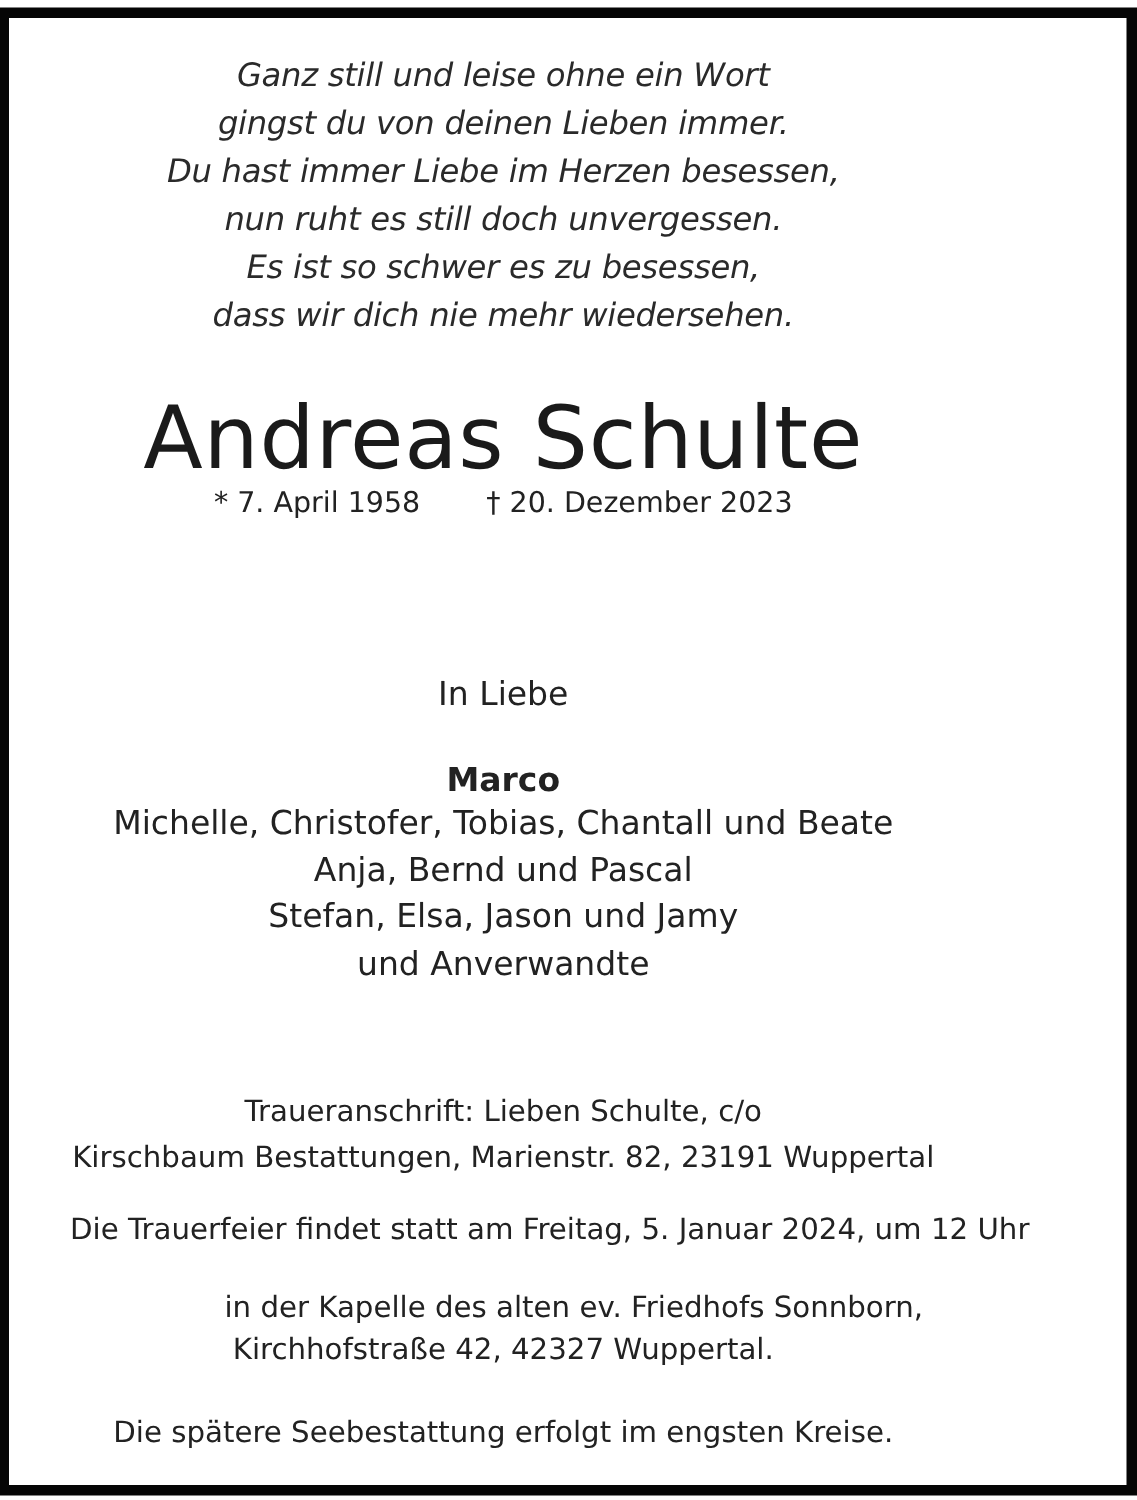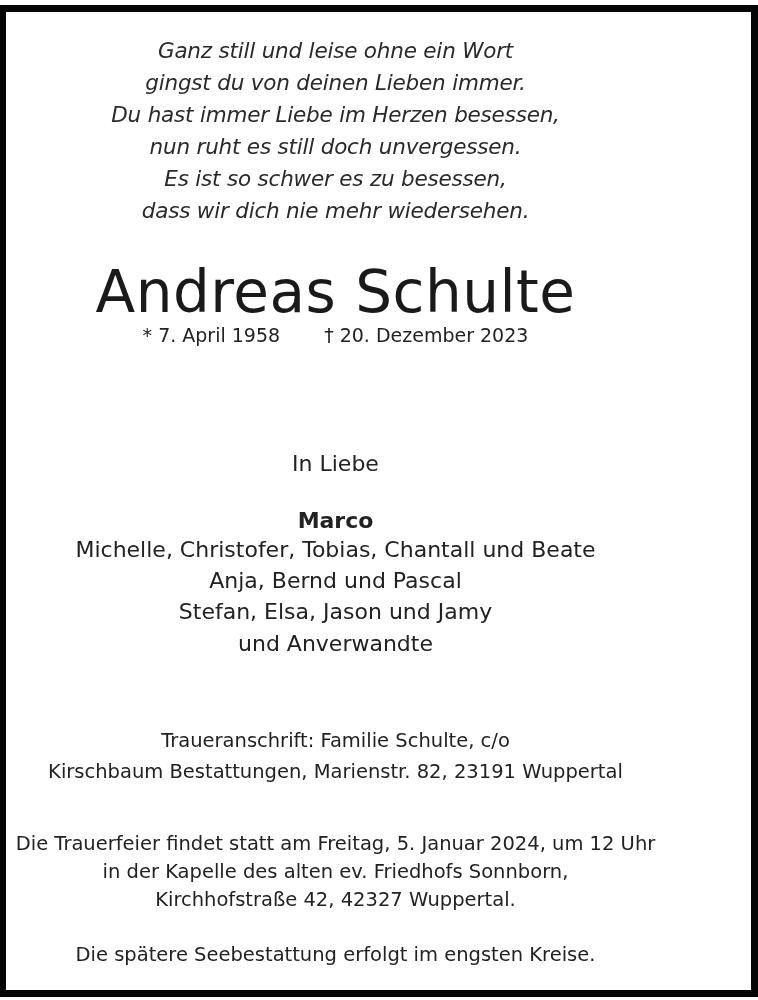--- a/index.html
+++ b/index.html
@@ -83,20 +83,20 @@
   <span>* 7. April 1958</span><span class="gap"></span><span>† 20. Dezember 2023</span>
 </div>
 
 <div class="line body-text" style="top:451px;">In Liebe</div>
 <div class="line body-text bold" style="top:508px;">Marco</div>
 <div class="line body-text" style="top:537px;">Michelle, Christofer, Tobias, Chantall und Beate</div>
 <div class="line body-text" style="top:568px;">Anja, Bernd und Pascal</div>
 <div class="line body-text" style="top:599px;">Stefan, Elsa, Jason  und Jamy</div>
 <div class="line body-text" style="top:631px;">und Anverwandte</div>
 
-<div class="line small-text" style="top:729px;">Traueranschrift: Familie Schulte, c/o</div>
+<div class="line small-text" style="top:729px;">Traueranschrift: Lieben Schulte, c/o</div>
 <div class="line small-text" style="top:760px;">Kirschbaum Bestattungen, Marienstr. 82, 23191 Wuppertal</div>
 
-<div class="line small-text" style="top:832px;">Die Trauerfeier findet statt am Freitag, 5. Januar 2024, um 12 Uhr</div>
-<div class="line small-text" style="top:860px;">in der Kapelle des alten ev. Friedhofs Sonnborn,</div>
+<div class="line small-text" style="top:808px;margin-left:31px;">Die Trauerfeier findet statt am Freitag, 5. Januar 2024, um 12 Uhr</div>
+<div class="line small-text" style="top:860px;margin-left:47px;">in der Kapelle des alten ev. Friedhofs Sonnborn,</div>
 <div class="line small-text" style="top:888px;">Kirchhofstraße 42, 42327 Wuppertal.</div>
 
 <div class="line small-text" style="top:943px;">Die spätere Seebestattung erfolgt im engsten Kreise.</div>
 
 </body></html>

